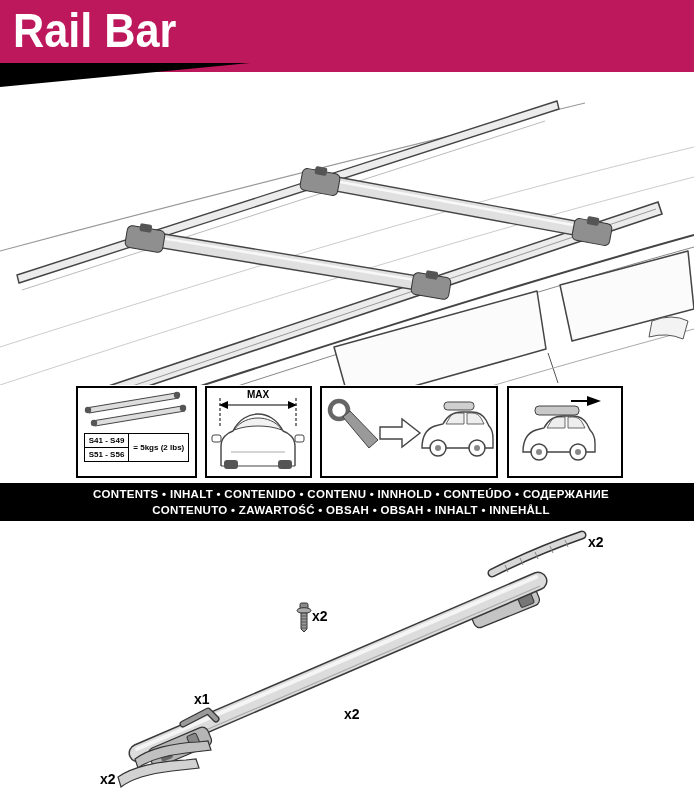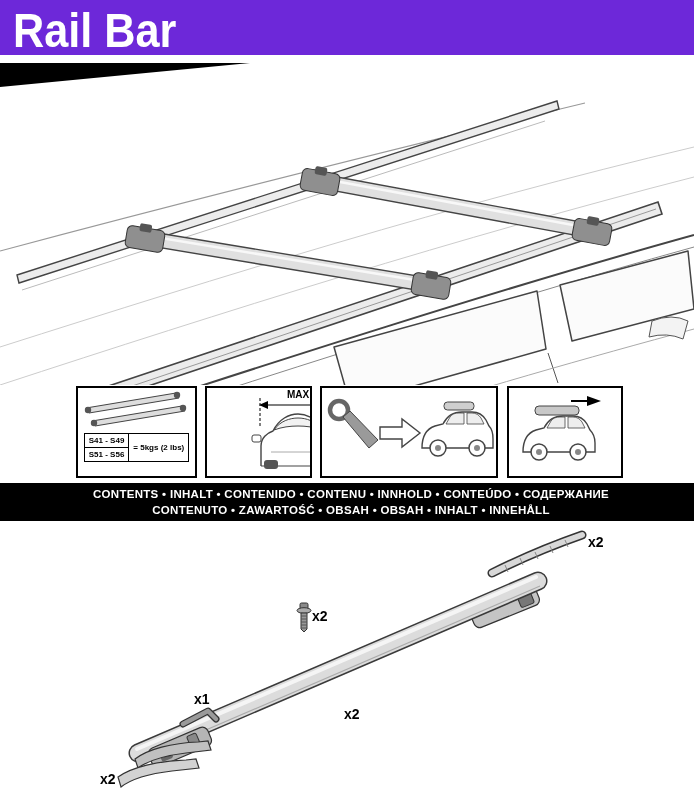--- a/index.html
+++ b/index.html
@@ -1,33 +1,33 @@
 <!DOCTYPE html>
 <html><head>
 <meta charset="utf-8">
 <style>
   * { margin:0; padding:0; box-sizing:border-box; }
   html,body { background:#ffffff; font-family:"Liberation Sans", sans-serif; }
   .page { position:relative; width:694px; height:808px; background:#fff; overflow:hidden; }
 
   
-  .header { position:absolute; top:0; left:0; width:694px; height:55px; background:#6d28d9;padding-left:36px; }
+  .header { position:absolute; top:0; left:0; width:694px; height:72px; background:#be185d;padding-left:36px; }
   .header-tail { position:absolute; top:63px; left:0; width:250px; height:24px; background:#000;
                  clip-path:polygon(0 0, 100% 0, 0 100%); }
   .title { position:absolute; left:13px; top:0; height:64px; line-height:62px;
            font-size:48px; font-weight:bold; color:#fff; white-space:nowrap;
            transform:scaleX(0.9); transform-origin:left center; letter-spacing:0px; }
 
   
   .hero { position:absolute; top:85px; left:0; width:694px; height:300px; }
 
   
   .spec-box { position:absolute; top:386px; height:92px; background:#fff; border:2px solid #000; overflow:hidden; }
   #box-fit  { left:76px;  width:121px; }
-  #box-max  { left:205px; width:107px;padding-left:40px; }
+  #box-max  { left:205px; width:107px; }
   #box-key  { left:320px; width:178px; }
   #box-wash { left:507px; width:116px; }
   .fit-table { margin:1px auto 0 auto; border-collapse:collapse; }
   .fit-table td { border:1px solid #000; font-size:8px; font-weight:bold;
                   padding:2px 4px; white-space:nowrap; color:#000; }
   .max-label { font-weight:bold; font-size:10px; fill:#000; font-family:"Liberation Sans",sans-serif; }
 
   
   .contents-band { position:absolute; top:483px; left:0; width:694px; height:38px; background:#000;
                    color:#fff; text-align:center; font-weight:bold; font-size:11.5px;

